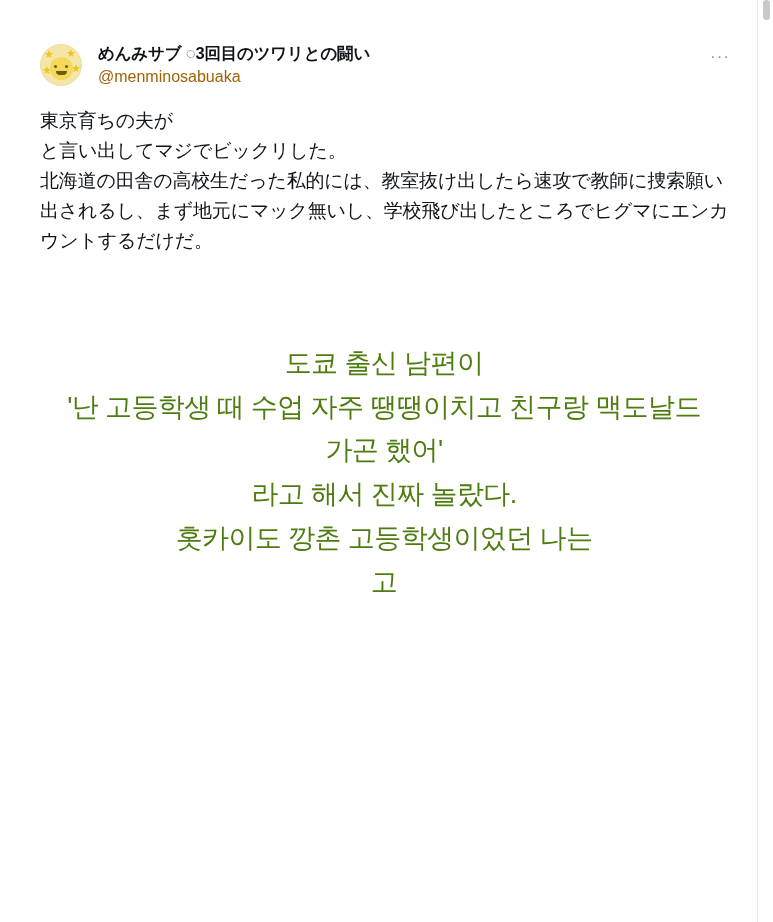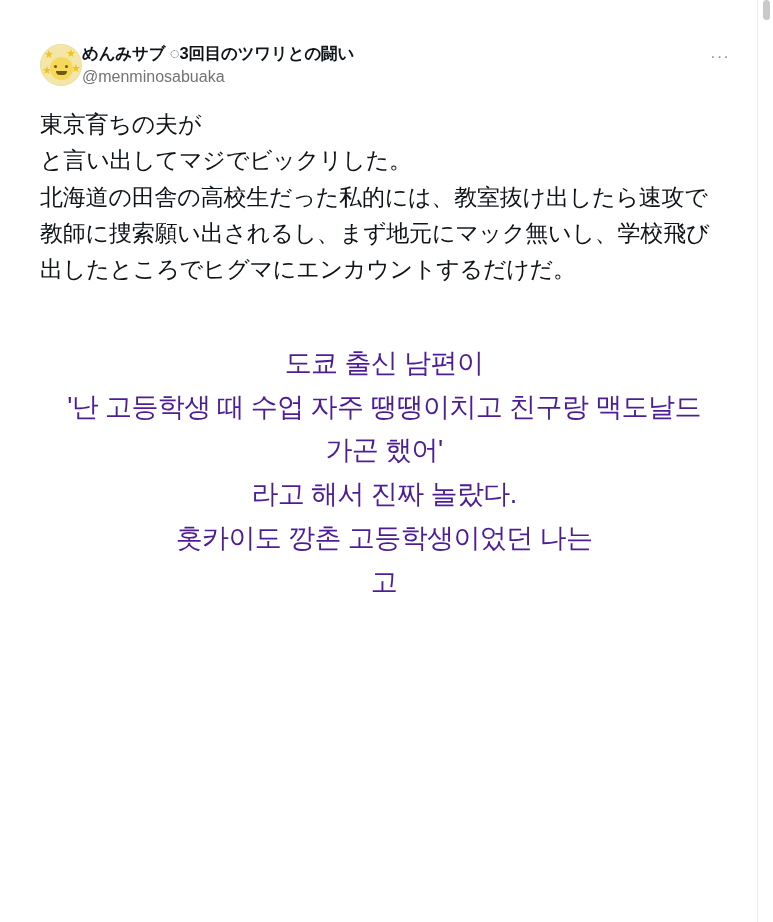--- a/index.html
+++ b/index.html
@@ -106,72 +106,72 @@
     content: "";
     position: absolute;
     left: 6px;
     top: 14px;
     width: 11px;
     height: 4px;
     border-radius: 0 0 8px 8px;
     background: #6d5a16;
   }
   .names {
-    margin-left: 0;
+    margin-left: 16px;
     display: flex;
     flex-direction: column;
     justify-content: center;
     padding-top: 1px;
   }
   .display-name {
     font-size: 16.5px;
     color: #0f1419;
     font-weight: 700;
     line-height: 1.3;
     white-space: nowrap;
     letter-spacing: -0.2px;
   }
   .handle {
     font-size: 16px;
-    color: #737373;
+    color: #a16207;
     line-height: 1.35;
     margin-top: 2px;
     white-space: nowrap;
   }
   .more-btn {
     position: absolute;
     right: 0;
     top: 6px;
     color: #8899a6;
     font-size: 17px;
     letter-spacing: 1px;
     line-height: 1;
     cursor: pointer;
   }
   .tweet-body {
     margin-top: 18px;
-    font-size: 23px;
+    font-size: 19px;
     line-height: 1.58;
     color: #0f1419;
     letter-spacing: -0.2px;
     word-break: break-all;
   }
   .tweet-line {
     display: block;
   }
   
   .translation {
     position: absolute;
     left: 26px;
     top: 342px;
     width: 716px;
     text-align: center;
     font-size: 27px;
     line-height: 1.62;
-    color: #4c1d95;
+    color: #4d7c0f;
     letter-spacing: -0.6px;
   }
   .translation div {
     display: block;
   }
 </style>
 </head>
 <body>
 
 <div class="page">

